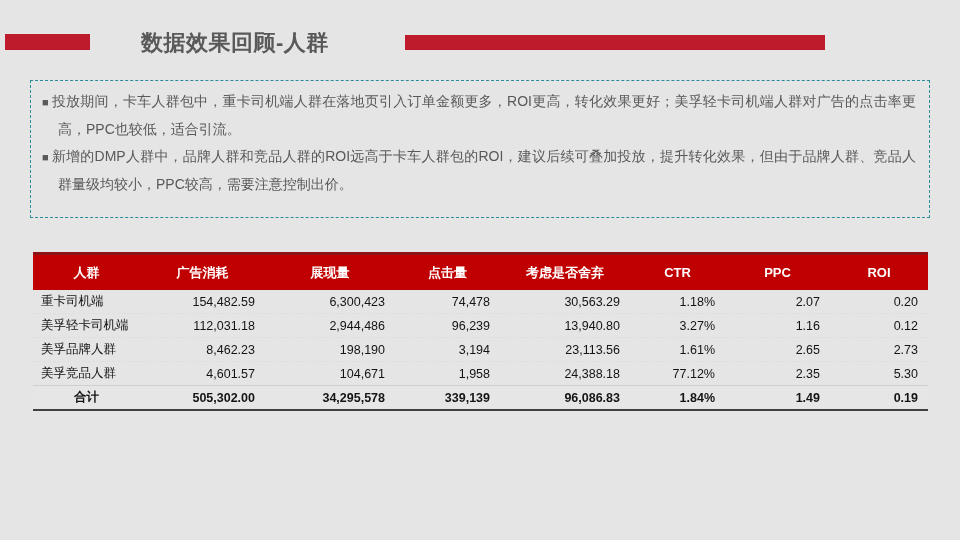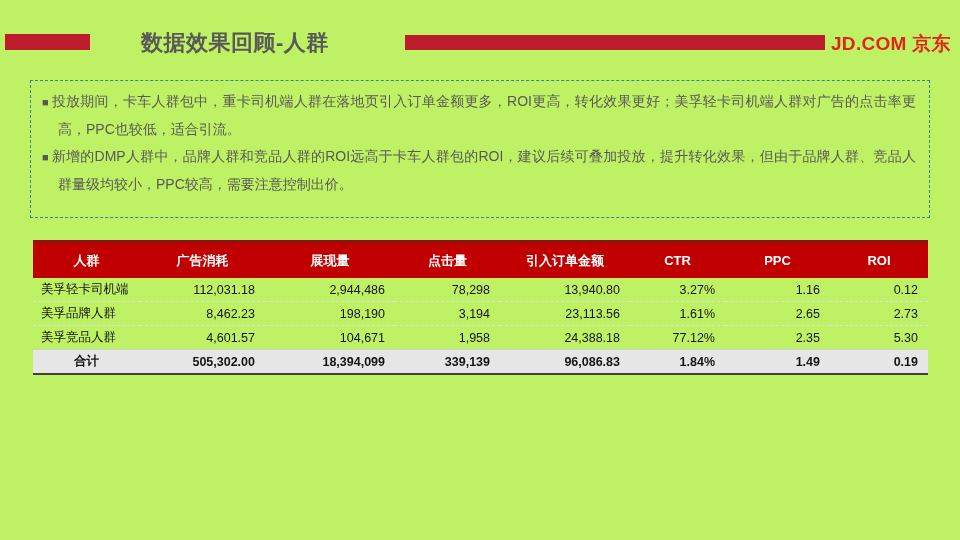--- a/index.html
+++ b/index.html
@@ -1,35 +1,35 @@
 <!DOCTYPE html>
 <html><head>
 <meta charset="utf-8">
 <style>
   html,body{margin:0;padding:0;background:#888;}
   .slide{
-    position:relative;width:960px;height:540px;background:#bef264;overflow:hidden;
+    position:relative;width:960px;height:540px;background:#e5e5e5;overflow:hidden;
     font-family:"Liberation Sans","DejaVu Sans",sans-serif;
   }
   
   .bar-left{position:absolute;left:5px;top:34px;width:85px;height:16px;background:#be1c2d;}
   .page-title{position:absolute;left:141px;top:28px;font-size:22px;font-weight:bold;color:#595959;letter-spacing:.5px;white-space:nowrap;}
   .bar-right{position:absolute;left:405px;top:35px;width:420px;height:15px;background:#be1c2d;}
   .jd-logo{position:absolute;left:831px;top:31px;font-size:19px;font-weight:bold;color:#e1251b;white-space:nowrap;letter-spacing:.3px;}
   
   .insights{
     position:absolute;left:30px;top:80px;width:900px;height:138px;box-sizing:border-box;
     border:1px dashed #2b8b9c;padding:7px 13px 0 11px;
     color:#595959;font-size:14px;line-height:27px;text-align:justify;
   }
   .insight{padding-left:16px;text-indent:-16px;}
   .insight .bullet{font-size:11px;margin-right:3px;color:#595959;}
   
   .data-table{
-    position:absolute;left:33px;top:240px;width:895px;
+    position:absolute;left:33px;top:252px;width:895px;
     border-collapse:collapse;table-layout:fixed;
   }
   .data-table thead th{
     background:#c00000;color:#ffffff;font-weight:bold;font-size:13px;
     height:35px;text-align:center;padding:0;border-top:3px solid #8c1316;
   }
   .data-table tbody td{height:23px;font-size:12.5px;color:#141414;padding:0;}
   .data-table tbody tr + tr td{border-top:1px dashed #dedede;}
   .c-name{text-align:left;padding-left:8px !important;}
   .c-num{text-align:right;padding-right:10px !important;}
@@ -41,21 +41,20 @@
   .red{color:#c00000;}
 </style>
 </head>
 <body>
 
 <div class="slide">
 
   <div class="bar-left"></div>
   <div class="page-title">数据效果回顾-人群</div>
   <div class="bar-right"></div>
-  <div class="jd-logo">JD.COM 京东</div>
 
   <div class="insights">
     <div class="insight"><span class="bullet">■</span><span>投放期间，卡车人群包中，重卡司机端人群在落地页引入订单金额更多，ROI更高，转化效果更好；美孚轻卡司机端人群对广告的点击率更高，PPC也较低，适合引流。</span></div>
     <div class="insight"><span class="bullet">■</span><span>新增的DMP人群中，品牌人群和竞品人群的ROI远高于卡车人群包的ROI，建议后续可叠加投放，提升转化效果，但由于品牌人群、竞品人群量级均较小，PPC较高，需要注意控制出价。</span></div>
   </div>
 
   <table class="data-table">
     <colgroup>
       <col style="width:107px">
         <col style="width:125px">
@@ -65,32 +64,42 @@
         <col style="width:95px">
         <col style="width:105px">
         <col style="width:98px">
     </colgroup>
     <thead>
       <tr>
           <th>人群</th>
           <th>广告消耗</th>
           <th>展现量</th>
           <th>点击量</th>
-          <th>引入订单金额</th>
+          <th>考虑是否舍弃</th>
           <th>CTR</th>
           <th>PPC</th>
           <th>ROI</th>
         </tr>
     </thead>
     <tbody>
         <tr>
+          <td class="c-name">重卡司机端</td>
+          <td class="c-num">154,482.59</td>
+          <td class="c-num">6,300,423</td>
+          <td class="c-num">74,478</td>
+          <td class="c-num red">30,563.29</td>
+          <td class="c-num">1.18%</td>
+          <td class="c-num">2.07</td>
+          <td class="c-num">0.20</td>
+        </tr>
+        <tr>
           <td class="c-name">美孚轻卡司机端</td>
           <td class="c-num">112,031.18</td>
           <td class="c-num">2,944,486</td>
-          <td class="c-num">78,298</td>
+          <td class="c-num">96,239</td>
           <td class="c-num">13,940.80</td>
           <td class="c-num red">3.27%</td>
           <td class="c-num">1.16</td>
           <td class="c-num">0.12</td>
         </tr>
         <tr>
           <td class="c-name">美孚品牌人群</td>
           <td class="c-num">8,462.23</td>
           <td class="c-num">198,190</td>
           <td class="c-num">3,194</td>
@@ -107,21 +116,21 @@
           <td class="c-num">24,388.18</td>
           <td class="c-num">77.12%</td>
           <td class="c-num">2.35</td>
           <td class="c-num red">5.30</td>
         </tr>
       </tbody>
     <tbody>
       <tr class="total-row">
           <td class="c-name total-label">合计</td>
           <td class="c-num">505,302.00</td>
-          <td class="c-num">18,394,099</td>
+          <td class="c-num">34,295,578</td>
           <td class="c-num">339,139</td>
           <td class="c-num">96,086.83</td>
           <td class="c-num">1.84%</td>
           <td class="c-num">1.49</td>
           <td class="c-num">0.19</td>
         </tr>
     </tbody>
   </table>
 
 </div>

